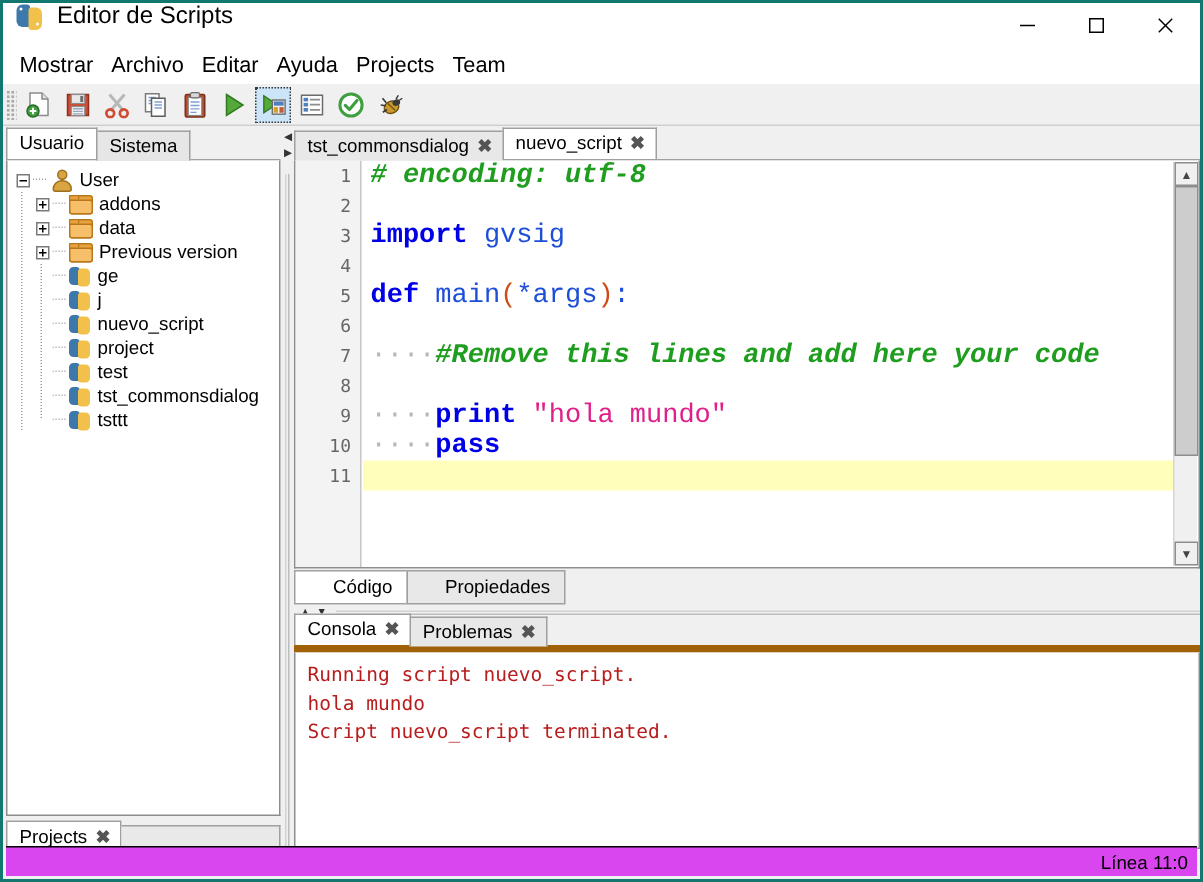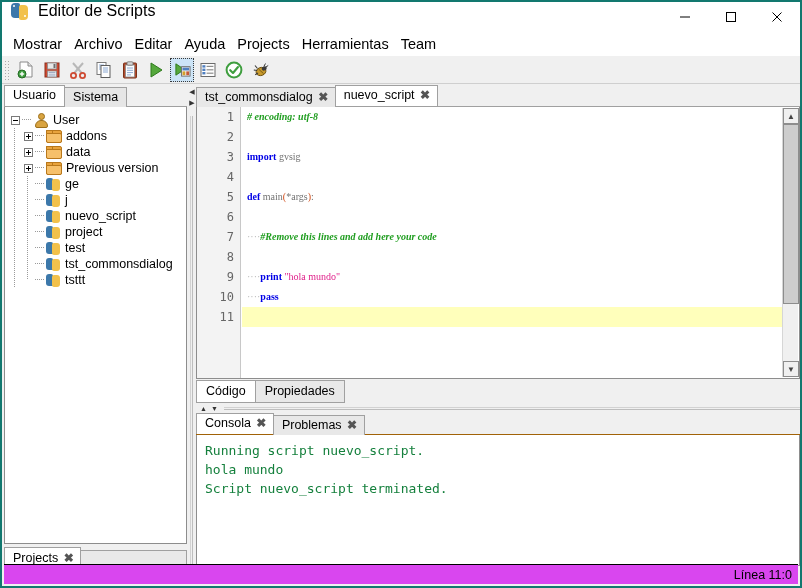--- a/index.html
+++ b/index.html
@@ -266,30 +266,30 @@
     text-align: right; padding-right: 6px;
     font-family: "DejaVu Sans Mono", monospace;
     font-size: 12px; color: #666;
   }
   .codearea {
     position: absolute; left: 45px; top: 0; right: 17px; bottom: 0;
     overflow: hidden;
   }
   .cline {
     height: 20px; line-height: 20px;
-    font-family: Liberation Serif, serif;
-    font-size: 10px; white-space: pre;
+    font-family: Liberation Mono, monospace;
+    font-size: 18px; white-space: pre;
     padding-left: 5px;
   }
   .cline.cur { background: #ffffbb; }
   .k { color: #0000e6; font-weight: bold; }
   .cm { color: #1f9d1f; font-style: italic; font-weight: bold; }
   .st { color: #e0208a; }
   .pn { color: #d04a16; }
-  .pl { color: #737373; }
+  .pl { color: #1d4ed8; }
   .dot { color: #b8b8b8; }
 
   .vscroll {
     position: absolute; right: 1px; top: 1px; bottom: 1px; width: 16px;
     background: #f0f0f0;
     border-left: 1px solid #d6d6d6;
   }
   .sb-arrow {
     height: 16px; width: 16px;
     display:flex; align-items:center; justify-content:center;
@@ -300,52 +300,52 @@
     position:absolute; left:0; width:16px;
     background:#cdcdcd; border:1px solid #8d8d8d;
   }
 
   .codetabs {
     height: 23px; display: flex; align-items: flex-end;
     margin-top: 1px;
   }
   .ctab {
     font-size: 12.5px;
-    padding: 3px 9px 4px 9px;
+    padding: 3px 9px 4px 25px;
     border: 1px solid #a0a0a0;
     background: #e8e8e8;
     margin-right: -1px;
     white-space: nowrap;
   }
   .ctab.active { background:#ffffff; }
 
   .hsplit {
     height: 11px;
     display: flex; align-items: center;
     padding-left: 4px; gap: 4px;
     font-size: 7px; color: #333;
   }
   .hsplit .hbar { flex:1; height:3px; border-top:1px solid #d2d2d2; border-bottom:1px solid #bdbdbd; margin-left:2px;}
 
   .contabstrip {
     height: 21px;
     display: flex; align-items: flex-end;
-    border-bottom: 1px solid #a16207;
+    border-bottom: 5px solid #a16207;
   }
   .console-box {
     height: 131px;
     border: 1px solid #8d8d8d;
     border-top: none;
     background: #fff;
     padding: 6px 8px;
     overflow: hidden;
   }
   .conline {
     font-family: "DejaVu Sans Mono", monospace;
-    font-size: 13px; color: #15803d;
+    font-size: 13px; color: #b91c1c;
     line-height: 19px; white-space: pre;
   }
 
   
   .statusbar {
     position: absolute; left: 2px; right: 2px; bottom: 2px;
     height: 20px;
     background: #d946ef;
     display: flex; align-items: center; justify-content: flex-end;
     padding-right: 6px;
@@ -385,21 +385,20 @@
       </div>
     </div>
   </div>
 
   <div class="menubar">
     <div class="menu-item">Mostrar</div>
     <div class="menu-item">Archivo</div>
     <div class="menu-item">Editar</div>
     <div class="menu-item">Ayuda</div>
     <div class="menu-item">Projects</div>
-    <div class="menu-item">Herramientas</div>
     <div class="menu-item">Team</div>
   </div>
 
   <div class="toolbar">
     <div class="grip"></div>
 
     <div class="tb-btn">
       <svg width="18" height="18" viewBox="0 0 18 18">
         <path d="M3 1 h8 l4 4 v11 h-12 z" fill="#fdfdfd" stroke="#8a8a8a" stroke-width="1"></path>
         <path d="M11 1 v4 h4" fill="#e2e2e2" stroke="#8a8a8a" stroke-width="1"></path>

